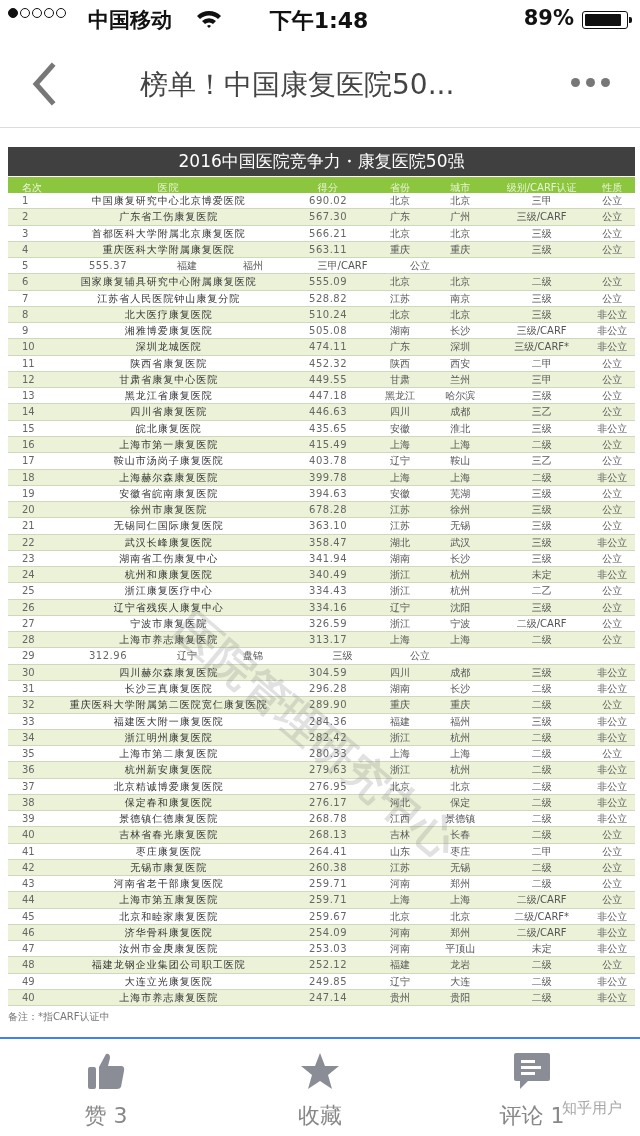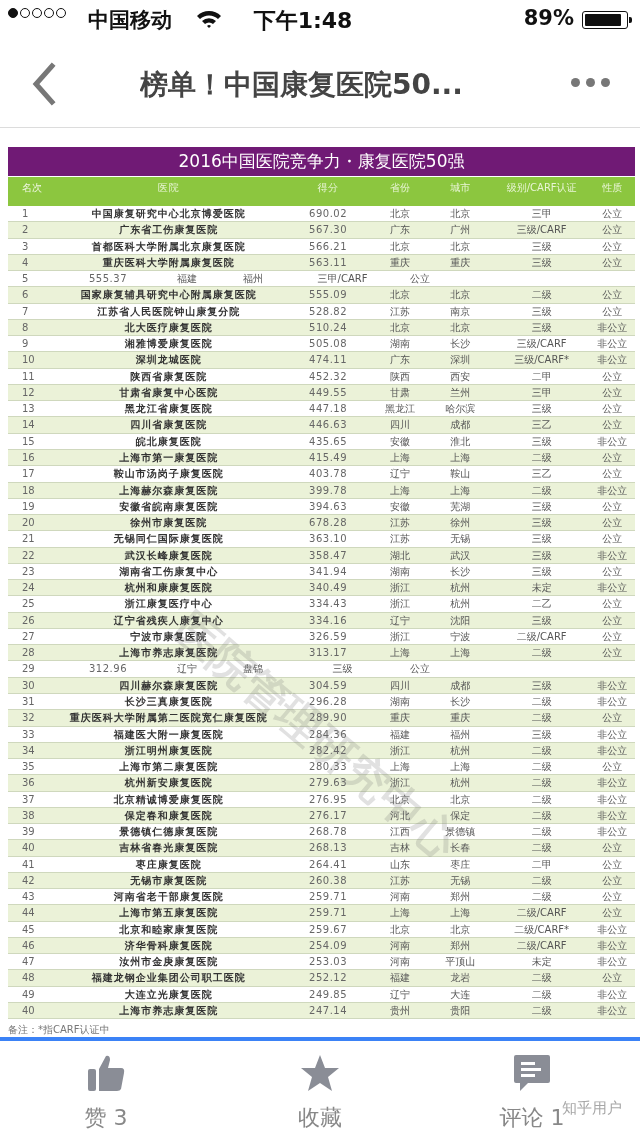--- a/index.html
+++ b/index.html
@@ -6,54 +6,54 @@
   html, body { width: 640px; height: 1136px; background: #ffffff; overflow: hidden; }
   body { font-family: "DejaVu Sans", "Liberation Sans", sans-serif; color: #222; position: relative; }
 
   
   .status-bar { position: absolute; top: 0; left: 0; width: 640px; height: 40px; display: flex; align-items: center; font-size: 22px; color: #111; font-weight: bold; }
   .signal { position: absolute; left: 8px; top: 8px; display: flex; align-items: center; gap: 2px; }
   .dot { width: 10px; height: 10px; border-radius: 50%; border: 1px solid #111; display: inline-block; }
   .dot.filled { background: #111; }
   .carrier { position: absolute; left: 88px; top: 6px; font-size: 21px; }
   .wifi { position: absolute; left: 196px; top: 9px; width: 26px; height: 20px; }
-  .time { position: absolute; left: 0; width: 606px; text-align: center; top: 6px; font-size: 22px; }
+  .time { position: absolute; left: 16px; width: 606px; text-align: center; top: 6px; font-size: 22px; }
   .battery-pct { position: absolute; right: 66px; top: 6px; font-size: 21px; text-align: right; }
   .battery { position: absolute; right: 12px; top: 11px; width: 46px; height: 18px; border: 1.5px solid #111; border-radius: 3px; padding: 2px; }
   .battery .fill { width: 89%; height: 100%; background: #111; border-radius: 1px; }
   .battery .nub { position: absolute; right: -5px; top: 5px; width: 3px; height: 6px; background: #111; border-radius: 0 2px 2px 0; }
 
   
-  .nav-bar { position: absolute; top: 40px; left: 0; width: 640px; height: 88px; border-bottom: 1px solid #dcdcdc; font-weight: bold; }
+  .nav-bar { position: absolute; top: 40px; left: 0; width: 640px; height: 88px; border-bottom: 1px solid #dcdcdc; }
   .back-btn { position: absolute; left: 26px; top: 22px; width: 40px; height: 44px; cursor: pointer; }
   .nav-title { position: absolute; left: 140px; top: 26px; width: 400px; font-size: 28px; color: #444; white-space: nowrap; overflow: hidden; }
   .more-btn { position: absolute; right: 30px; top: 38px; display: flex; gap: 6px; cursor: pointer; }
   .more-btn span { width: 9px; height: 9px; border-radius: 50%; background: #777; display: inline-block; }
 
   
   .table-wrap { position: absolute; top: 147px; left: 8px; width: 627px; }
-  .table-title { height: 29px; background: #701a75; color: #fff; text-align: center; font-size: 17px; line-height: 29px; font-weight: normal; }
-  .table-head { height: 29px; margin-top: 1px; background: #8cc63f; color: #e9f5d6; display: flex; font-size: 10px; line-height: 22px; }
+  .table-title { height: 29px; background: #404040; color: #fff; text-align: center; font-size: 17px; line-height: 29px; font-weight: normal; }
+  .table-head { height: 16px; margin-top: 1px; background: #8cc63f; color: #e9f5d6; display: flex; font-size: 10px; line-height: 22px; }
   .row { height: 16.28px; display: flex; font-size: 10px; line-height: 16px; border-bottom: 1px solid #cfd8bd; color: #555; }
   .row.alt { background: #ebf2d8; }
   .c { text-align: center; white-space: nowrap; overflow: hidden; }
   .c-rank { width: 50px; text-align: left; padding-left: 14px; color: #666; }
-  .c-name { width: 250px; color: #333; font-weight: bold; letter-spacing: 1px; }
+  .c-name { width: 250px; color: #333; font-weight: normal; letter-spacing: 1px; }
   .c-score { width: 100px; color: #666; letter-spacing: 0.5px; }
   .c-prov { width: 58px; }
   .c-city { width: 74px; }
   .c-level { width: 105px; }
   .c-type { width: 50px; }
   .table-head .c-rank { color: #f0f7e4; }
   .note { font-size: 10px; color: #777; margin-top: 4px; padding-left: 0; }
 
   .watermark { position: absolute; left: 200px; top: 600px; transform: rotate(40deg); transform-origin: left top; font-size: 44px; font-weight: bold; color: rgba(120,120,120,0.22); white-space: nowrap; pointer-events: none; }
 
   
-  .toolbar { position: absolute; top: 1037px; left: 0; width: 640px; height: 99px; border-top: 4px solid #3b82f6; background: #fff; }
+  .toolbar { position: absolute; top: 1037px; left: 0; width: 640px; height: 99px; border-top: 2px solid #3b82f6; background: #fff; }
   .tb-item { position: absolute; top: 12px; width: 160px; text-align: center; cursor: pointer; }
   .tb-item .icon { width: 40px; height: 40px; margin: 0 auto; }
   .tb-item .label { font-size: 22px; color: #888; margin-top: 6px; }
   .tb-like { left: 26px; }
   .tb-fav { left: 240px; }
   .tb-comment { left: 452px; }
   .zh-watermark { position: absolute; right: 18px; top: 1099px; font-size: 15px; color: rgba(150,150,150,0.85); }
 </style>
 </head>
 <body>

